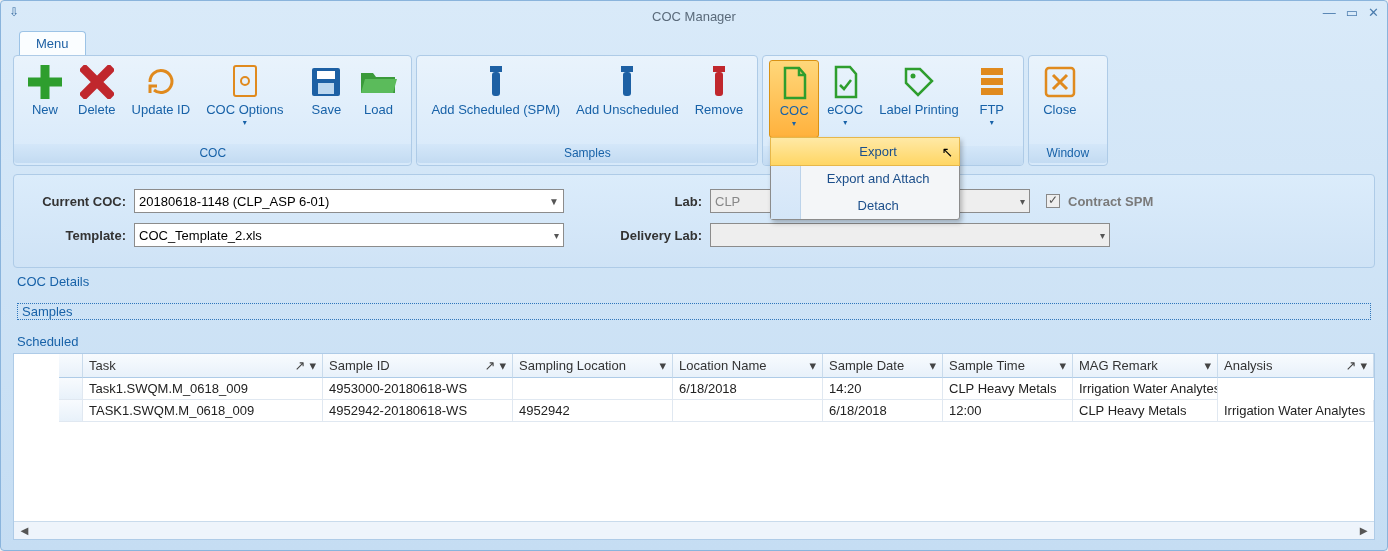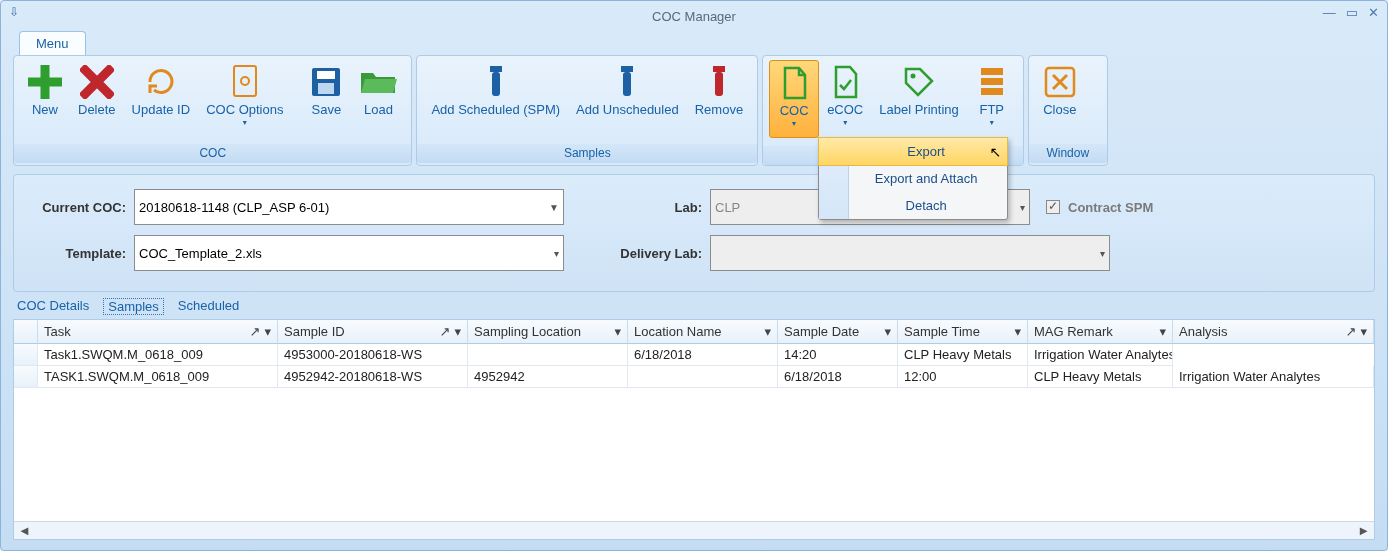--- a/index.html
+++ b/index.html
@@ -86,21 +86,20 @@
 .dropdown-menu {
   position: absolute;
   top: 100%;
   left: 0;
   width: 190px;
   background: #f4f6f8;
   border: 1px solid #8c8c8c;
   border-radius: 0 0 3px 3px;
   box-shadow: 2px 3px 5px rgba(0,0,0,.25);
   z-index: 100;
-  margin-left: 48px;
 }
 .dropdown-menu .mi {
   padding: 6px 10px 6px 36px;
   color: #1c4f8b;
   position: relative;
 }
 .dropdown-menu .mi.hi {
   background: linear-gradient(#ffe9a6, #ffd664);
   border: 1px solid #e6b74b;
   margin: -1px;
@@ -117,49 +116,51 @@
 .formpanel {
   margin: 8px 12px 4px;
   background: linear-gradient(#dbecfb, #cfe3f6);
   border: 1px solid #aecbe7;
   border-radius: 4px;
   padding: 14px 12px 10px;
 }
 .row { display:flex; align-items:center; margin-bottom:10px; gap:8px; }
 .lbl-f { color:#333;font-weight:bold; }
 .combo {
-  height:36px; border:1px solid #8c8c8c; background:#fff;
+  height:24px; border:1px solid #8c8c8c; background:#fff;
   display:flex; align-items:center; padding:0 4px;
   justify-content:space-between;
 }
 .combo.disabled { background:#eee; color:#888; }
 .combo .arr { font-size:10px; color:#555; }
 
 .subtabs {
   margin: 0 12px;
   display:flex; gap:14px;
   color:#1862a8;
   padding: 2px 4px;
   font-size:14px;
+  flex-direction:column;
 }
 .subtab.sel {
   border:1px dotted #2f76bb;
   padding: 0 4px;
 }
 
 .gridwrap {
   margin: 2px 12px 10px;
   background:#fff;
   border:1px solid #aecbe7;
   flex:1;
   display:flex; flex-direction:column;
 }
 .gridhead, .gridrow {
   display:grid;
   grid-template-columns: 24px 240px 190px 160px 150px 120px 130px 145px 1fr;
+  margin-left: 45px;
 }
 .gridhead .gh {
   background: linear-gradient(#f8fbfe,#e8f1fa);
   border-right:1px solid #c9dbec;
   border-bottom:1px solid #aecbe7;
   padding:4px 6px;
   color:#333;
   display:flex; align-items:center; justify-content:space-between;
   font-size:13px;
   white-space:nowrap;

